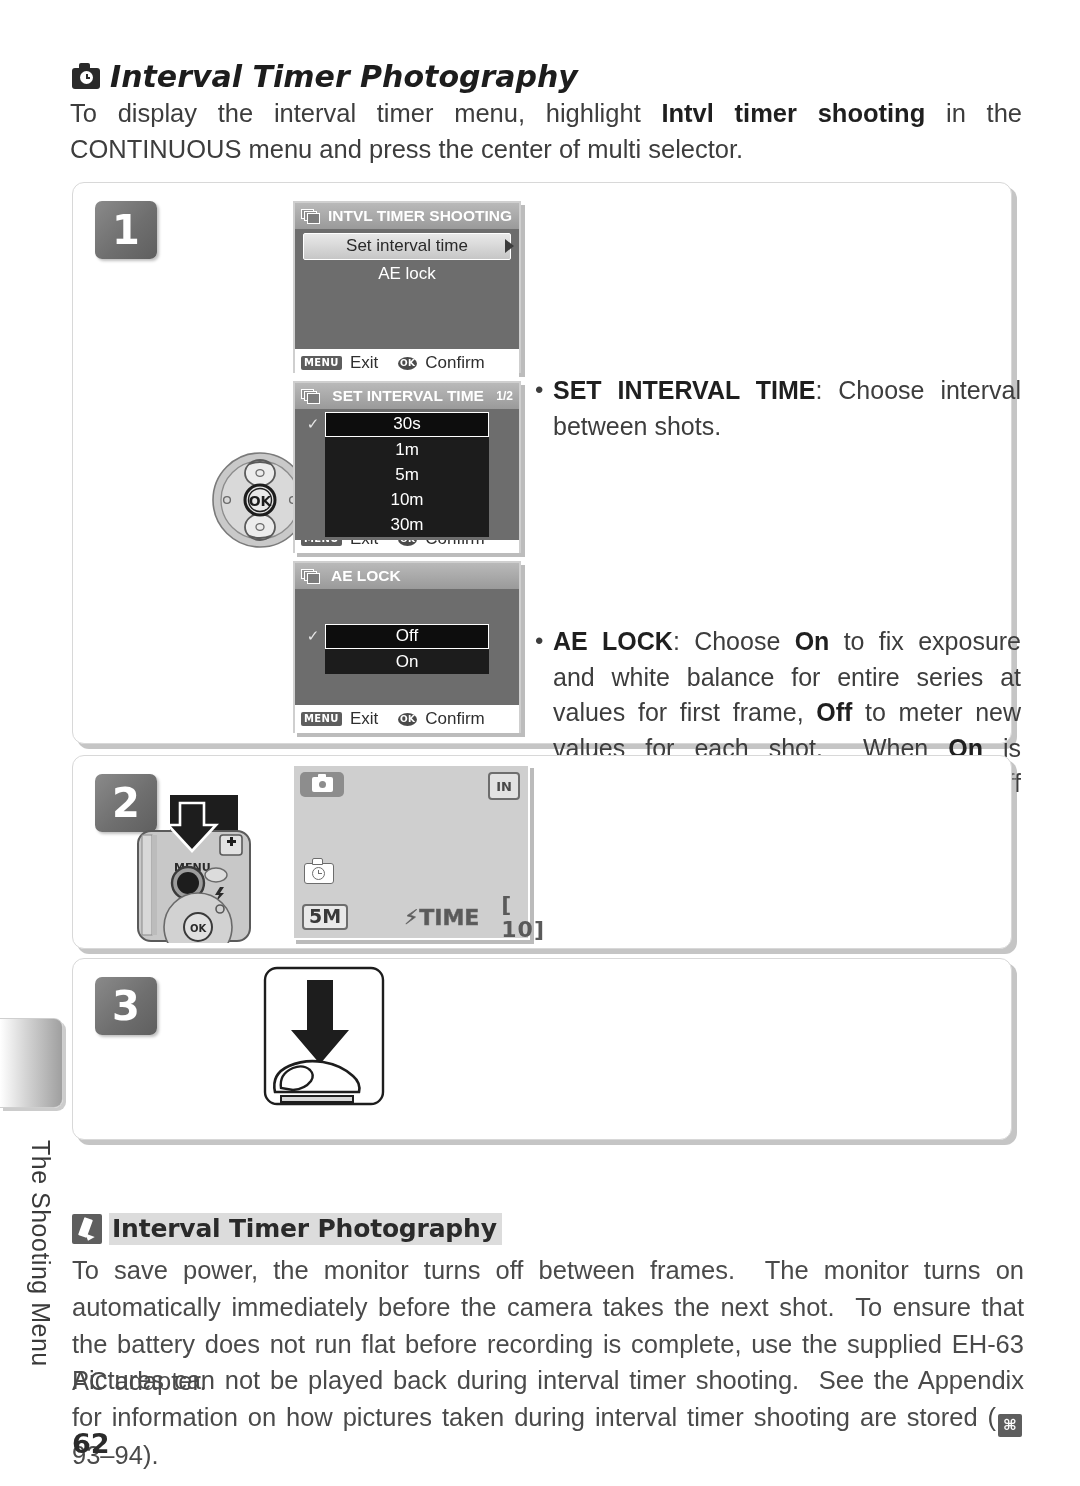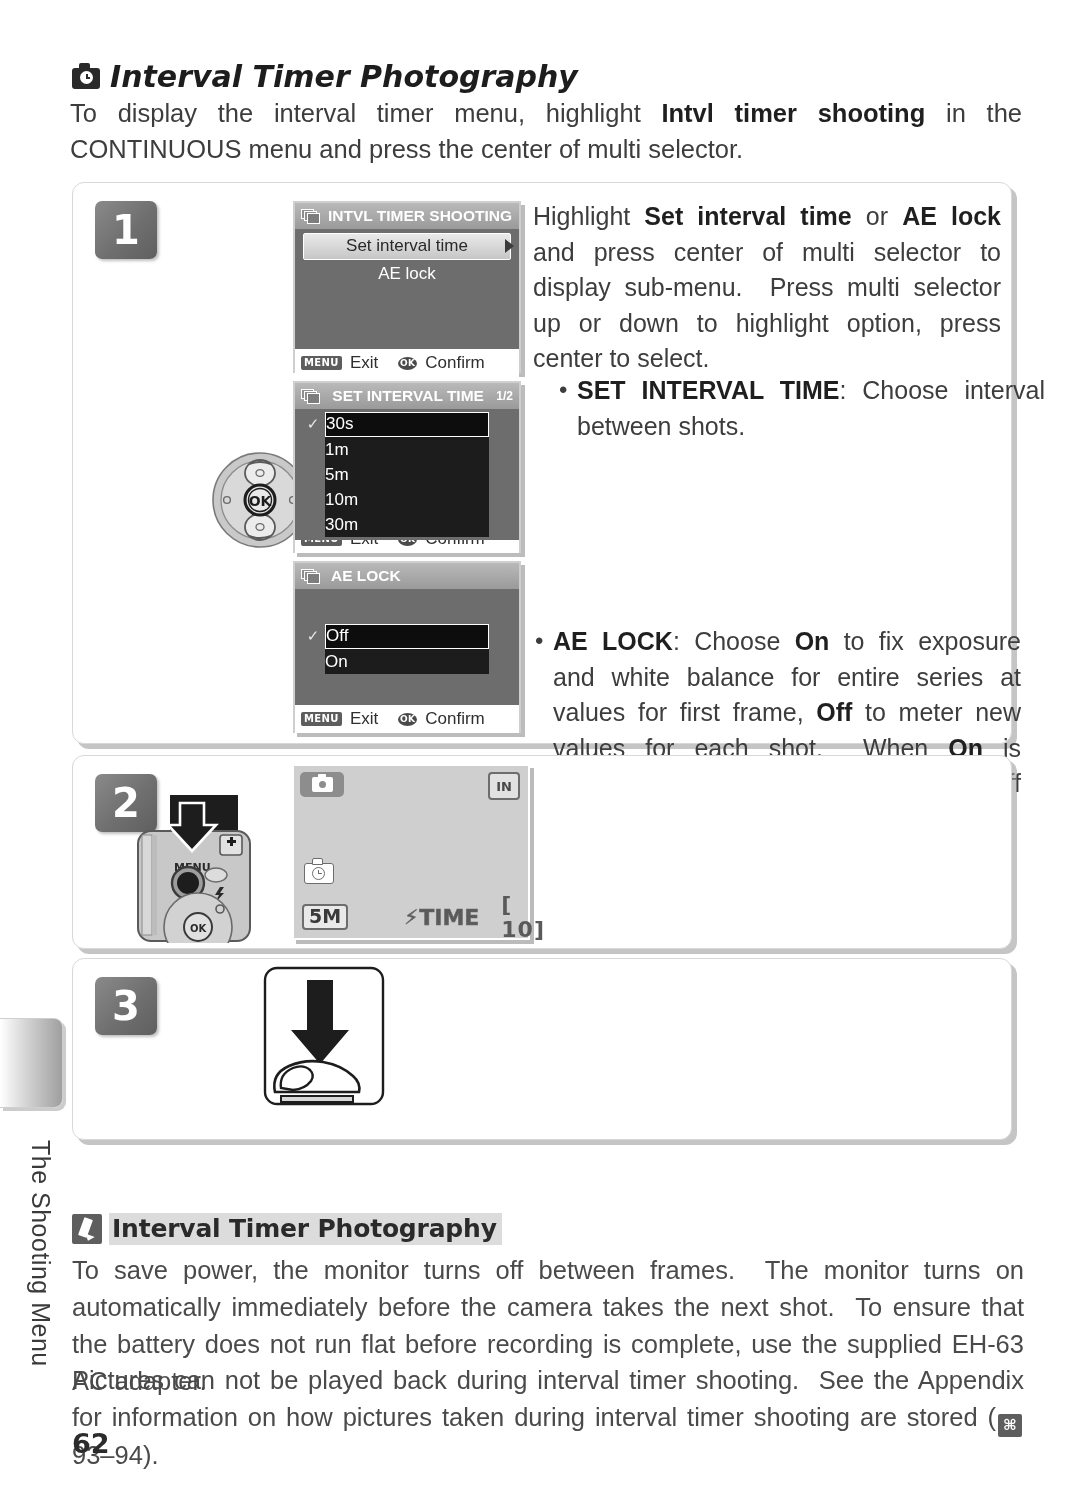--- a/index.html
+++ b/index.html
@@ -100,21 +100,21 @@
     display:inline-flex;align-items:center;justify-content:center;
     width:19px;height:13px;border-radius:50%;background:#4a4a4a;color:#fff;
     font-size:9px;font-weight:bold;letter-spacing:.3px;
     font-family:"DejaVu Sans", sans-serif;
   }
   .lcd-shadow{box-shadow:4px 4px 0 0 rgba(165,165,165,.75);}
 
   
   .opt-wrap{position:relative;background:#6d6d6d;padding:3px 0;}
   .opt-inner{position:relative;background:#1c1c1c;margin:0 30px;}
-  .opt{height:25px;line-height:25px;text-align:left;color:#ffffff;font-size:17px;background:#1c1c1c;}
+  .opt{height:25px;line-height:25px;text-align:center;color:#ffffff;font-size:17px;background:#1c1c1c;}
   .opt.sel{
     background:#0d0d0d;border:1.6px solid #ffffff;box-sizing:border-box;line-height:22px;
   }
   .check{
     position:absolute;left:10px;width:16px;text-align:center;color:#e8e8e8;font-size:15px;
   }
 
   
   #lv{
     position:absolute;left:292px;top:764px;width:238px;height:176px;
@@ -336,22 +336,21 @@
         </div>
       </div>
       <div class="lcd-foot">
         <span class="menu-chip">MENU</span>
         <span>Exit</span>
         <span class="ok-chip" style="margin-left:12px;">OK</span>
         <span>Confirm</span>
       </div>
     </div>
 
-    <div class="steptext" style="left:460px;top:16px;width:468px;">Highlight <b>Set interval time</b> or <b>AE lock</b> and press center of multi selector to display sub-menu.&nbsp; Press multi selector up or down to highlight option, press center to select.</div>
-    <div class="steptext bullet" style="left:484px;top:190px;width:468px;"><b>SET INTERVAL TIME</b>: Choose interval between shots.</div>
+    <div class="steptext bullet" style="left:460px;top:190px;width:468px;"><b>SET INTERVAL TIME</b>: Choose interval between shots.</div>
     <div class="steptext bullet" style="left:460px;top:370px;width:468px;"><b>AE LOCK</b>: Choose <b>On</b> to fix exposure and white balance for entire series at values for first frame, <b>Off</b> to meter new values for each shot.&nbsp; When <b>On</b> is selected for <b>AE lock</b>, flash turns off automatically.</div>
   </div>
 
   <div class="panel" id="panel2">
     <div class="step-badge" style="left:22px;top:18px;">2</div>
   </div>
 
   <svg id="camback" viewBox="0 0 128 148">
     <rect x="42" y="0" width="68" height="44" fill="#1d1d1d"></rect>
     <rect x="10" y="36" width="112" height="110" rx="13" fill="#c8c8c8" stroke="#5a5a5a" stroke-width="2"></rect>

